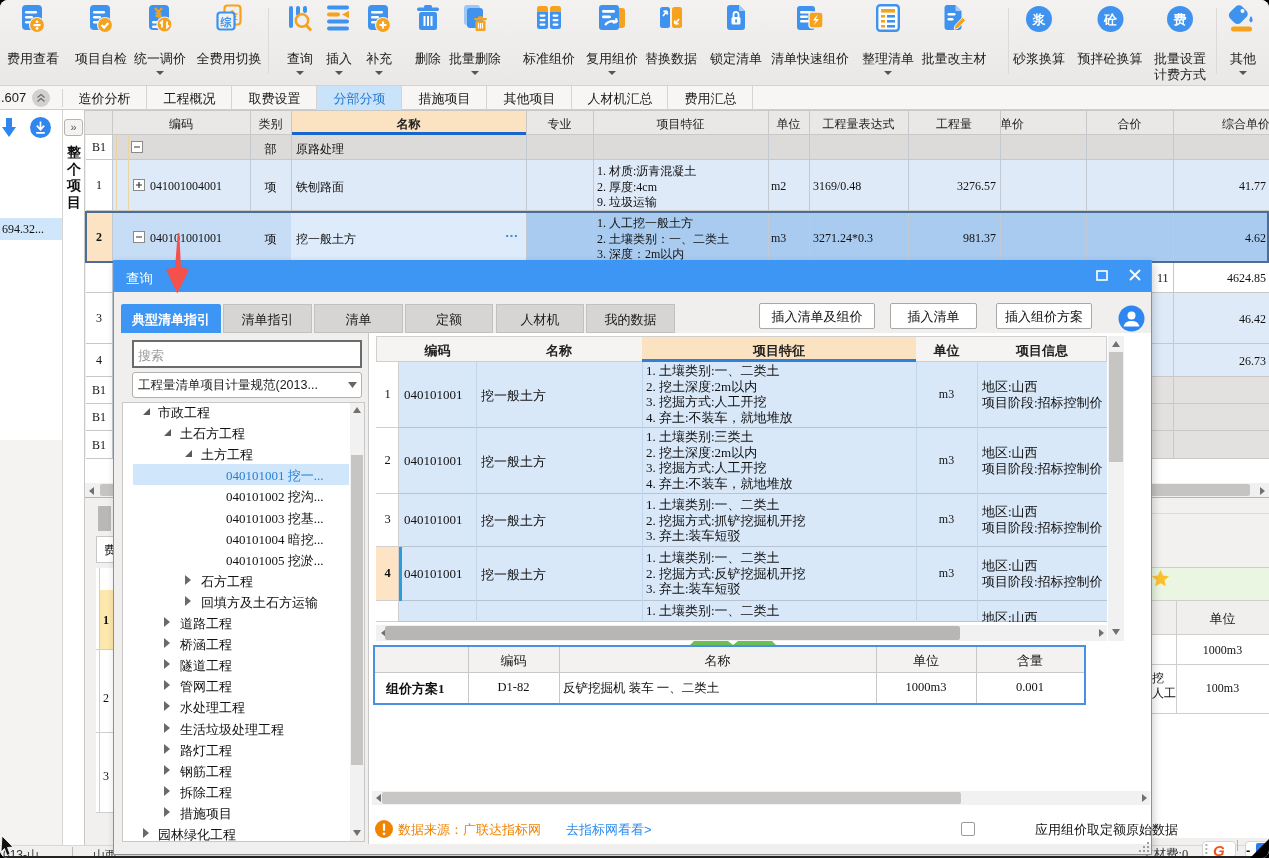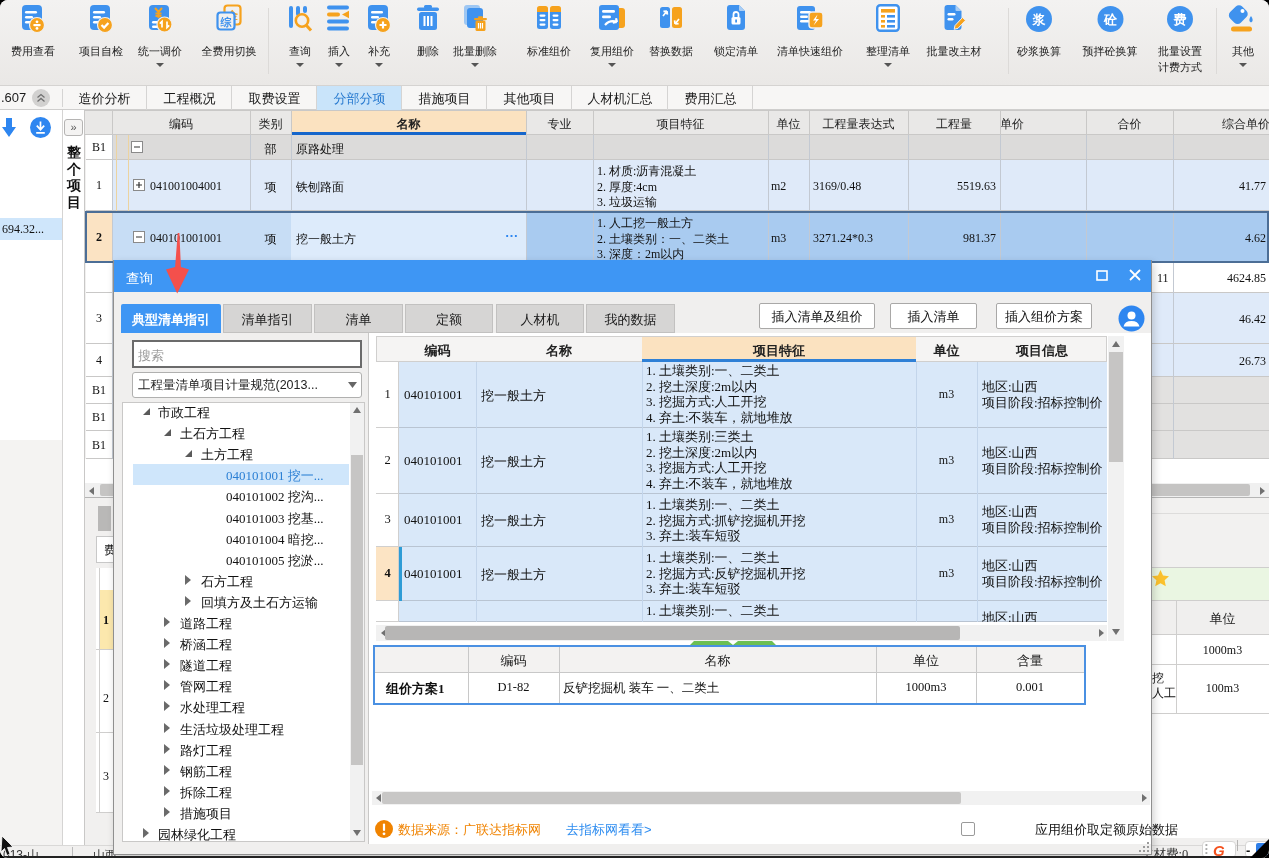--- a/index.html
+++ b/index.html
@@ -1,21 +1,21 @@
 <!DOCTYPE html>
 <html><head><meta charset="utf-8">
 <style>
 *{margin:0;padding:0;box-sizing:border-box}
 html,body{width:1269px;height:858px;background:#000;overflow:hidden}
 #win{position:absolute;left:0;top:0;width:1269px;height:858px;border-radius:8px;overflow:hidden;background:#f1f0ef;font-family:"Liberation Sans",sans-serif}
 .a{position:absolute}
 .t{position:absolute;white-space:nowrap}
 .ser{font-family:"Liberation Serif",serif}
 .tbtn{position:absolute;top:0;text-align:center;transform:translateX(-50%)}
-.tbtn .lbl{font-size:11px;color:#222;line-height:16px;margin-top:9px}
+.tbtn .lbl{font-size:13px;color:#222;line-height:16px;margin-top:17px}
 .drop{width:0;height:0;border-left:4px solid transparent;border-right:4px solid transparent;border-top:4px solid #555;margin:4px auto 0}
 </style></head><body>
 <div id="win">
 <div class="a" style="left:0;top:0;width:1269px;height:86px;background:linear-gradient(#f3f2f1,#eae8e6);border-bottom:1px solid #d5d3d1"></div>
 <div class="a" style="left:268px;top:8px;width:1px;height:66px;background:#dcdad8"></div>
 <div class="a" style="left:1008px;top:8px;width:1px;height:66px;background:#dcdad8"></div>
 <div class="a" style="left:1216px;top:8px;width:1px;height:66px;background:#dcdad8"></div>
 <div class="tbtn" style="left:33px">
       <svg width="26" height="30" viewBox="0 0 26 30" style="display:block;margin:4px auto 0">
         <rect x="2" y="1" width="20" height="25" rx="4" fill="#3f92ee"></rect>
@@ -348,24 +348,24 @@
       <rect x="0.5" y="0.5" width="11" height="11" fill="#fff" stroke="#8a8a8a"></rect>
       <path d="M3 6 h6" stroke="#333" stroke-width="1.2"></path>
     </svg>
 <div class="t ser" style="left:250px;top:141px;width:41px;text-align:center;font-size:12px;color:#111">部</div>
 <div class="t ser" style="left:296px;top:141px;font-size:12px;color:#111">原路处理</div>
 <div class="t ser" style="left:150px;top:179px;font-size:12px;color:#111">041001004001</div>
 <div class="t ser" style="left:250px;top:179px;width:41px;text-align:center;font-size:12px;color:#111">项</div>
 <div class="t ser" style="left:296px;top:179px;font-size:12px;color:#111">铁刨路面</div>
 <div class="t ser" style="left:597px;top:164px;font-size:12px;line-height:15.5px;color:#111;white-space:pre">1. 材质:沥青混凝土
 2. 厚度:4cm
-3. 垃圾运输</div>
+9. 垃圾运输</div>
 <div class="t ser" style="left:771px;top:179px;font-size:12px;color:#111">m2</div>
 <div class="t ser" style="left:813px;top:179px;font-size:12px;color:#111">3169/0.48</div>
-<div class="t ser" style="left:908px;top:179px;width:88px;text-align:right;font-size:12px;color:#111">5519.63</div>
+<div class="t ser" style="left:908px;top:179px;width:88px;text-align:right;font-size:12px;color:#111">3276.57</div>
 <div class="t ser" style="left:1173px;top:179px;width:93px;text-align:right;font-size:12px;color:#111">41.77</div>
 <div class="t ser" style="left:150px;top:231px;font-size:12px;color:#111">040101001001</div>
 <div class="t ser" style="left:250px;top:231px;width:41px;text-align:center;font-size:12px;color:#111">项</div>
 <div class="t ser" style="left:296px;top:231px;font-size:12px;color:#111">挖一般土方</div>
 <div class="t" style="left:505px;top:228px;font-size:13px;font-weight:bold;color:#2e86f0;letter-spacing:1px">⋯</div>
 <div class="t ser" style="left:597px;top:216px;font-size:12px;line-height:15.5px;color:#111;white-space:pre">1. 人工挖一般土方
 2. 土壤类别：一、二类土
 3. 深度：2m以内</div>
 <div class="t ser" style="left:771px;top:231px;font-size:12px;color:#111">m3</div>
 <div class="t ser" style="left:813px;top:231px;font-size:12px;color:#111">3271.24*0.3</div>

